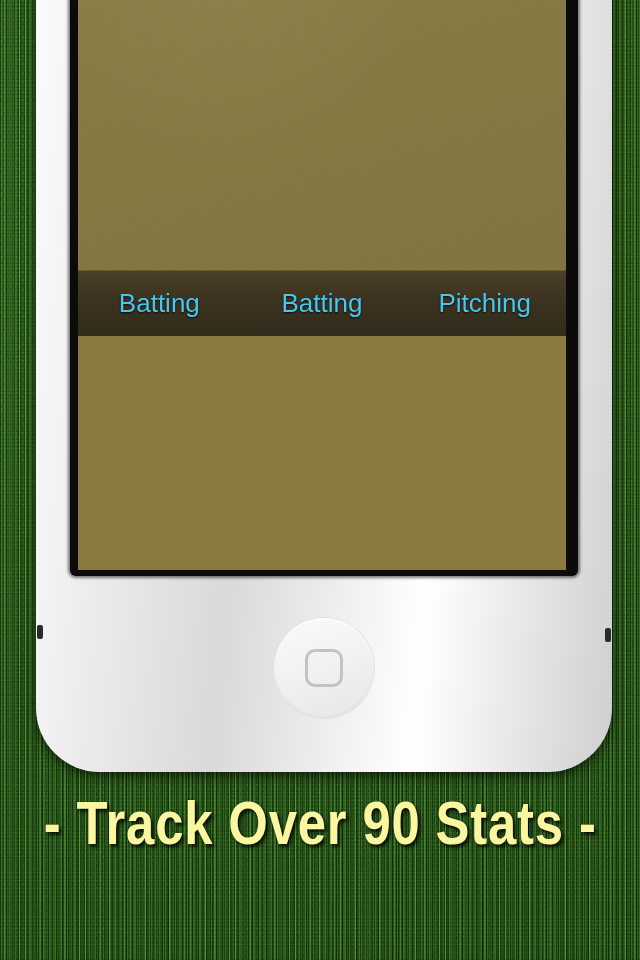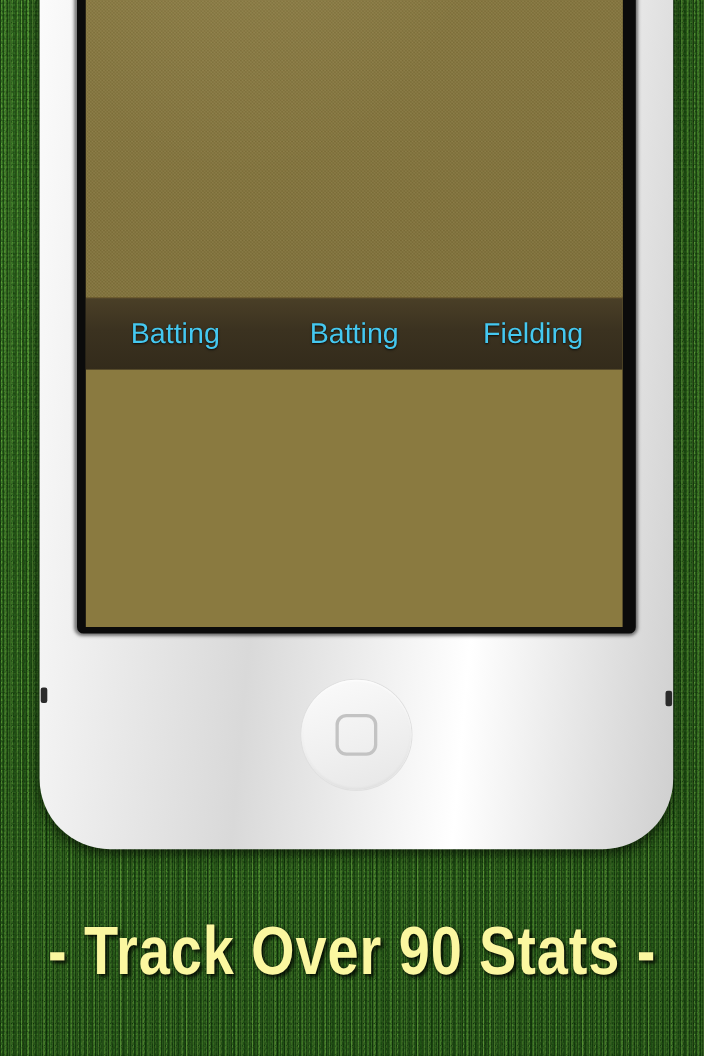--- a/index.html
+++ b/index.html
@@ -94,21 +94,21 @@
   }
   .tab{
     flex:1; text-align:center; font-size:26px; cursor:pointer;
     text-shadow:0 1px 2px rgba(0,0,0,.8);
   }
   .tab.active{ color:#f7f24a; }
   .tab.inactive{ color:#45c8f0; }
 
   
   #banner{
-    position:absolute; left:0; top:818px; width:640px; height:92px;
+    position:absolute; left:0; top:776px; width:640px; height:92px;
     display:flex; align-items:center; justify-content:center;
     z-index:5;
   }
   #banner-text{
     color:#fbf7a0;
     font-family:"Liberation Sans Narrow","Liberation Sans", sans-serif;
     font-size:62px; font-weight:bold; font-stretch:condensed;
     transform:scaleX(.82);
     letter-spacing:1px;
     text-shadow:3px 3px 4px rgba(0,0,0,.75), 0 0 2px rgba(0,0,0,.6);
@@ -183,21 +183,21 @@
         
 
         
         
         
       </div>
 
       <div id="tab-bar">
         <div class="tab inactive">Batting</div>
         <div class="tab inactive">Batting</div>
-        <div class="tab inactive">Fielding</div>
+        <div class="tab inactive">Pitching</div>
       </div>
 
     </div>
   </div>
 
   <div id="home-button">
     <div class="hb-square"></div>
   </div>
 </div>
 

